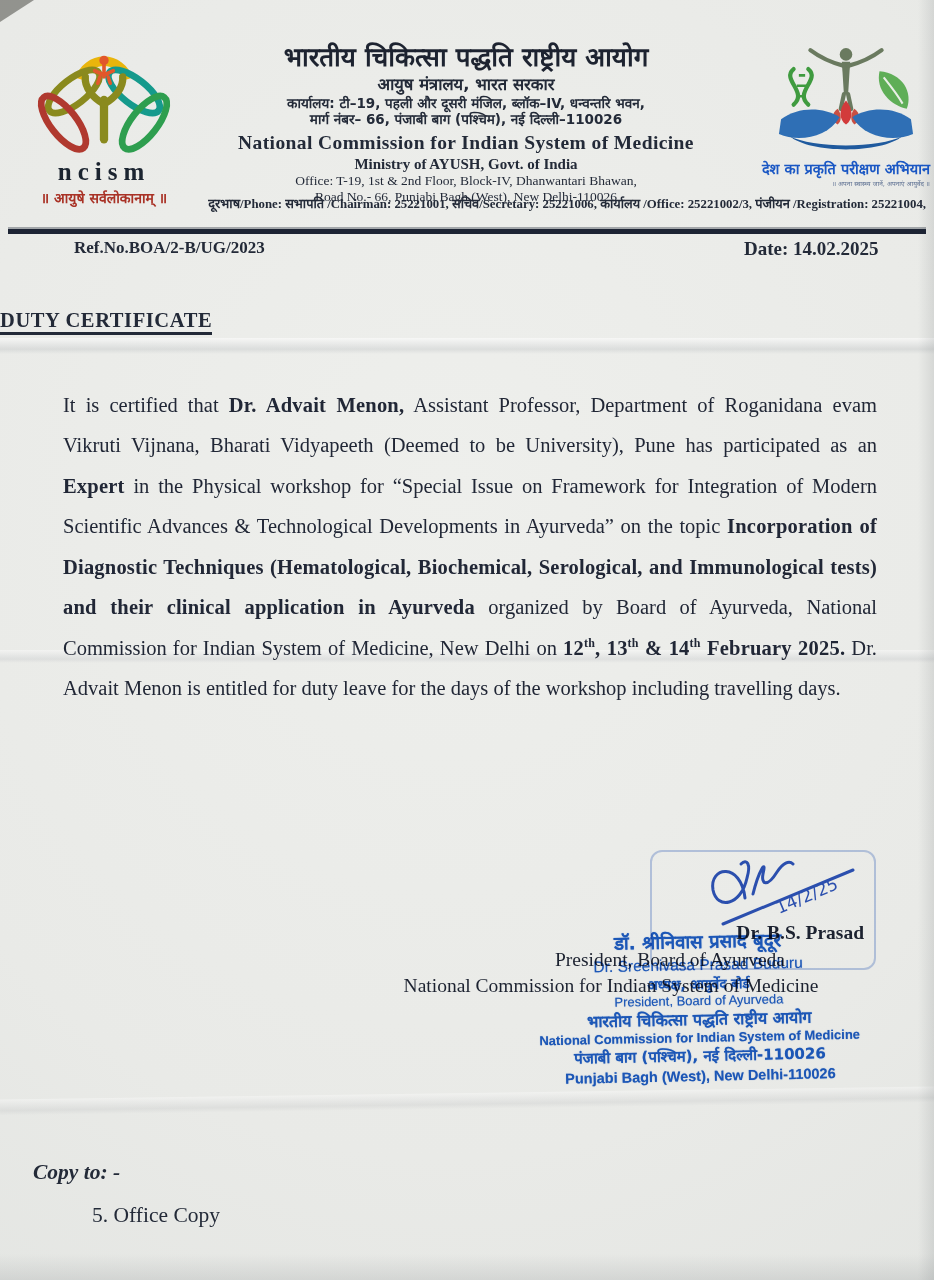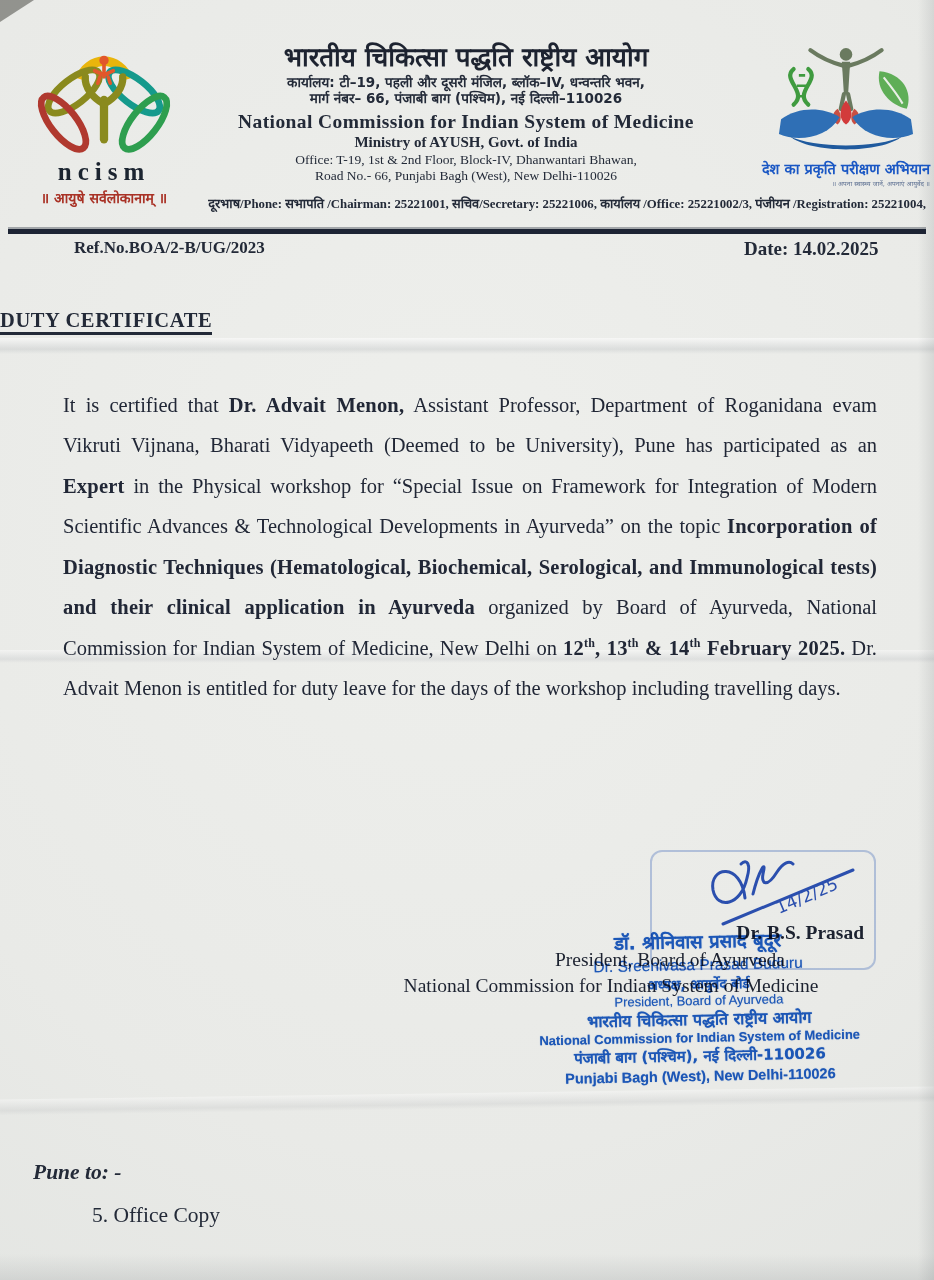--- a/index.html
+++ b/index.html
@@ -119,20 +119,21 @@
       <path d="M18,70 C34,58 58,58 74,68 C62,88 34,92 16,84 Z" fill="#2f6fb5"></path>
       <path d="M142,70 C126,58 102,58 86,68 C98,88 126,92 144,84 Z" fill="#2f6fb5"></path>
       <path d="M26,86 C46,103 114,103 134,86 C112,98 48,98 26,86 Z" fill="#1f5a9e"></path>
     </svg>
     <div class="cap">देश का प्रकृति परीक्षण अभियान</div>
     <div class="tag">॥ अपना स्वास्थ्य जानें, अपनाएं आयुर्वेद ॥</div>
   </div>
 
   <div class="abs hdr-center">
     <div class="hi-org">भारतीय चिकित्सा पद्धति राष्ट्रीय आयोग</div>
+    <div class="hi-min">आयुष मंत्रालय, भारत सरकार</div>
     <div class="hi-addr">कार्यालय: टी–19, पहली और दूसरी मंजिल, ब्लॉक–IV, धन्वन्तरि भवन,</div>
     <div class="hi-addr">मार्ग नंबर– 66, पंजाबी बाग (पश्चिम), नई दिल्ली–110026</div>
     <div class="en-org">National Commission for Indian System of Medicine</div>
     <div class="en-min">Ministry of AYUSH, Govt. of India</div>
     <div class="en-addr">Office: T-19, 1st &amp; 2nd Floor, Block-IV, Dhanwantari Bhawan,</div>
     <div class="en-addr">Road No.- 66, Punjabi Bagh (West), New Delhi-110026</div>
   </div>
 
   <div class="abs contact">
     <div>दूरभाष/Phone: सभापति /Chairman: 25221001, सचिव/Secretary: 25221006, कार्यालय /Office: 25221002/3, पंजीयन /Registration: 25221004,</div>
@@ -168,16 +169,16 @@
     <div class="s1">डॉ. श्रीनिवास प्रसाद बूदूर</div>
     <div class="s2">Dr. Sreenivasa Prasad Buduru</div>
     <div class="s3">अध्यक्ष, आयुर्वेद बोर्ड</div>
     <div class="s4">President, Board of Ayurveda</div>
     <div class="s5">भारतीय चिकित्सा पद्धति राष्ट्रीय आयोग</div>
     <div class="s6">National Commission for Indian System of Medicine</div>
     <div class="s7">पंजाबी बाग (पश्चिम), नई दिल्ली-110026</div>
     <div class="s8">Punjabi Bagh (West), New Delhi-110026</div>
   </div>
 
-  <div class="abs copy-to">Pune to: -</div>
+  <div class="abs copy-to">Copy to: -</div>
   <div class="abs copy-item">5.  Office Copy</div>
 
 </div>
 
 </body></html>

